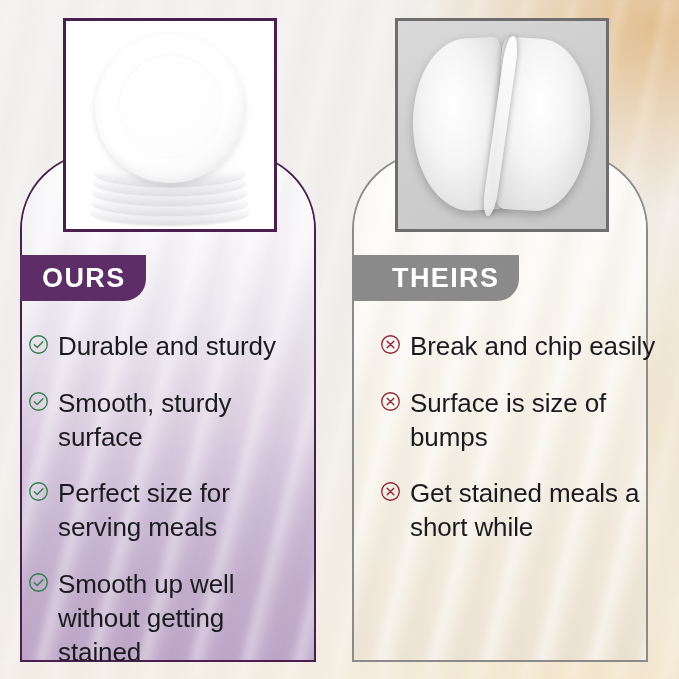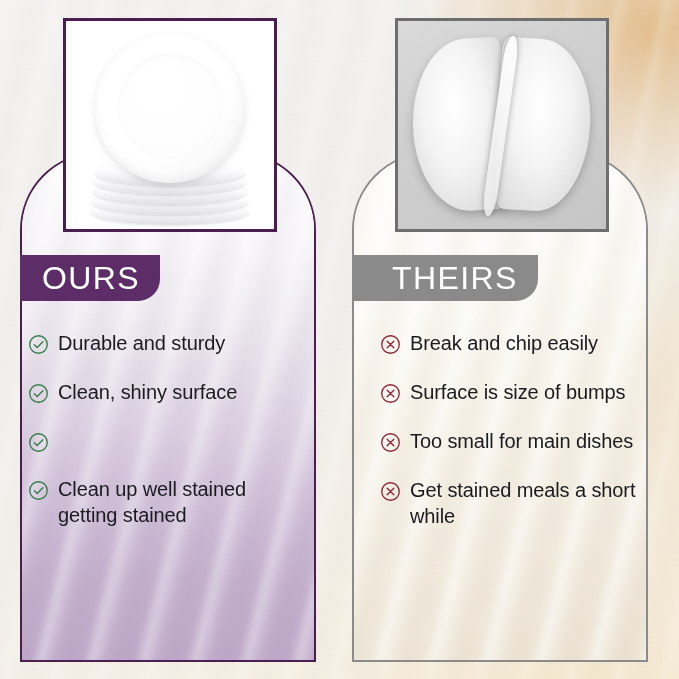--- a/index.html
+++ b/index.html
@@ -176,22 +176,22 @@
 
   
   .banner {
     position: absolute;
     height: 46px;
     display: flex;
     align-items: center;
     padding: 0 20px 0 22px;
     border-radius: 0 0 22px 0;
     color: #ffffff;
-    font-weight: 400;
-    font-size: 32px;
+    font-weight: 700;
+    font-size: 27px;
     letter-spacing: 1.4px;
     z-index: 4;
   }
   .banner-ours   { left: 20px;  top: 255px; background: #5d2d67; }
   .banner-theirs { left: 352px; top: 255px; background: #8a8a8a; padding-left: 40px; }
   .banner-text { white-space: nowrap; line-height: 1; }
 
   
   .list {
     position: absolute;
@@ -208,21 +208,21 @@
     gap: 9px;
     margin-bottom: 23px;
   }
   .item-icon {
     flex: 0 0 auto;
     width: 21px; height: 21px;
     margin-top: 4px;
   }
   .item-icon svg { display: block; width: 21px; height: 21px; }
   .item-text {
-    font-size: 20px;
+    font-size: 26px;
     line-height: 1.30;
     color: #1b1b1f;
     font-family: "Liberation Sans", sans-serif;
     letter-spacing: -0.1px;
   }
 </style>
 </head>
 <body>
 
 <div id="stage">
@@ -264,40 +264,41 @@
       <span class="item-text">Durable and sturdy</span>
     </div>
 
     <div class="item">
       <span class="item-icon">
         <svg viewBox="0 0 24 24" fill="none" stroke="#2e7d46" stroke-width="1.5">
           <circle cx="12" cy="12" r="10"></circle>
           <path d="M7.2 12.3 L10.5 15.5 L17 8.8" stroke-linecap="round" stroke-linejoin="round"></path>
         </svg>
       </span>
-      <span class="item-text">Clean, shiny surface</span>
+      <span class="item-text">Smooth, sturdy surface</span>
     </div>
 
     <div class="item">
       <span class="item-icon">
         <svg viewBox="0 0 24 24" fill="none" stroke="#2e7d46" stroke-width="1.5">
           <circle cx="12" cy="12" r="10"></circle>
           <path d="M7.2 12.3 L10.5 15.5 L17 8.8" stroke-linecap="round" stroke-linejoin="round"></path>
         </svg>
       </span>
+      <span class="item-text">Perfect size for serving meals</span>
     </div>
 
     <div class="item">
       <span class="item-icon">
         <svg viewBox="0 0 24 24" fill="none" stroke="#2e7d46" stroke-width="1.5">
           <circle cx="12" cy="12" r="10"></circle>
           <path d="M7.2 12.3 L10.5 15.5 L17 8.8" stroke-linecap="round" stroke-linejoin="round"></path>
         </svg>
       </span>
-      <span class="item-text">Clean up well stained getting stained</span>
+      <span class="item-text">Smooth up well without getting stained</span>
     </div>
 
   </div>
 
   <div class="card card-theirs">
     <div class="card-fill fill-theirs"></div>
     <div class="card-waves"></div>
   </div>
 
   <div class="photo photo-theirs">
@@ -327,35 +328,26 @@
     <div class="item">
       <span class="item-icon">
         <svg viewBox="0 0 24 24" fill="none" stroke="#8e2233" stroke-width="1.5">
           <circle cx="12" cy="12" r="10"></circle>
           <path d="M8.2 8.2 L15.8 15.8 M15.8 8.2 L8.2 15.8" stroke-linecap="round"></path>
         </svg>
       </span>
       <span class="item-text">Surface is size of bumps</span>
     </div>
 
+
     <div class="item">
       <span class="item-icon">
         <svg viewBox="0 0 24 24" fill="none" stroke="#8e2233" stroke-width="1.5">
           <circle cx="12" cy="12" r="10"></circle>
           <path d="M8.2 8.2 L15.8 15.8 M15.8 8.2 L8.2 15.8" stroke-linecap="round"></path>
         </svg>
       </span>
-      <span class="item-text">Too small for main dishes</span>
-    </div>
-
-    <div class="item">
-      <span class="item-icon">
-        <svg viewBox="0 0 24 24" fill="none" stroke="#8e2233" stroke-width="1.5">
-          <circle cx="12" cy="12" r="10"></circle>
-          <path d="M8.2 8.2 L15.8 15.8 M15.8 8.2 L8.2 15.8" stroke-linecap="round"></path>
-        </svg>
-      </span>
       <span class="item-text">Get stained meals a short while</span>
     </div>
 
   </div>
 
 </div>
 
 </body></html>

